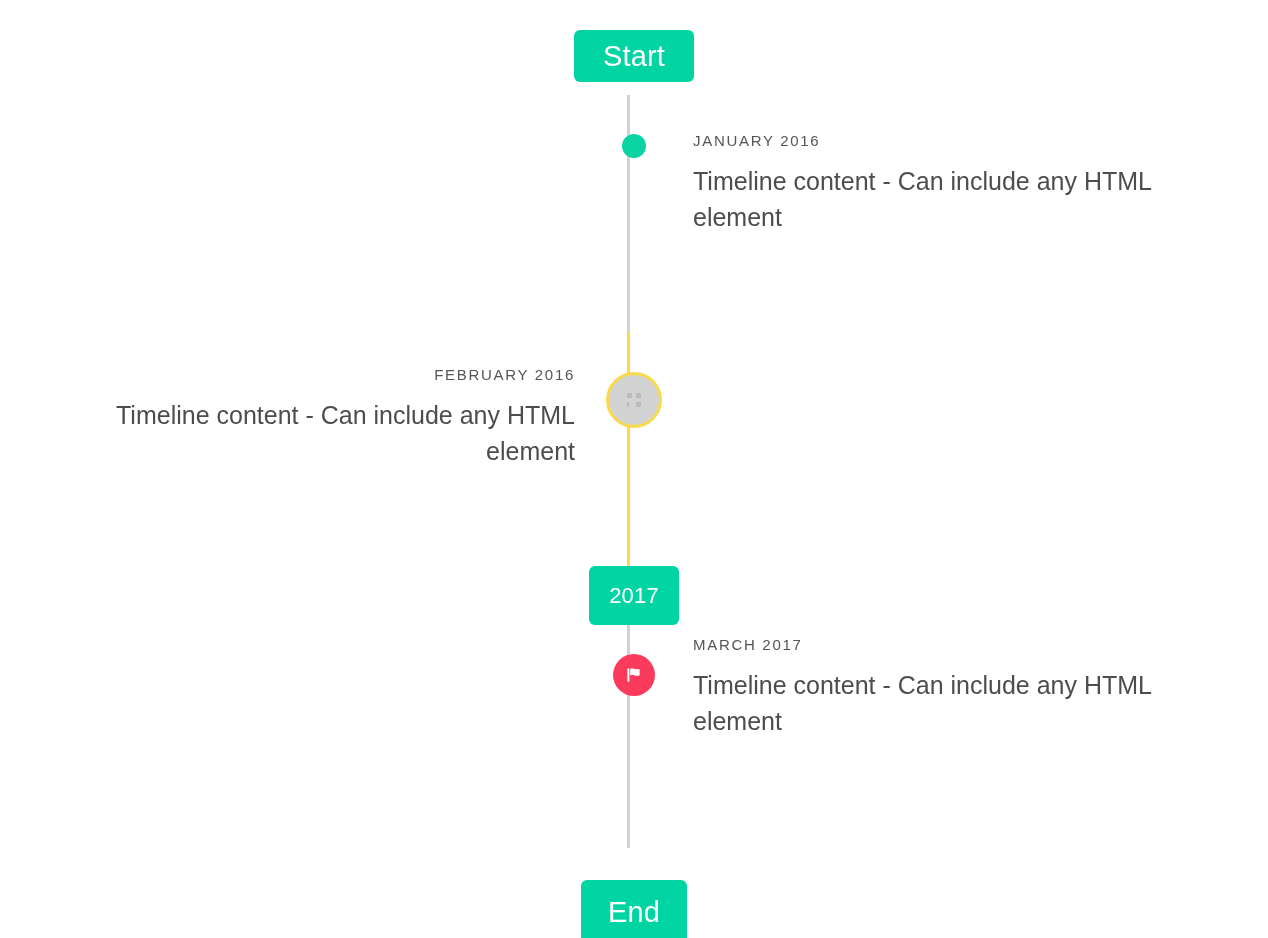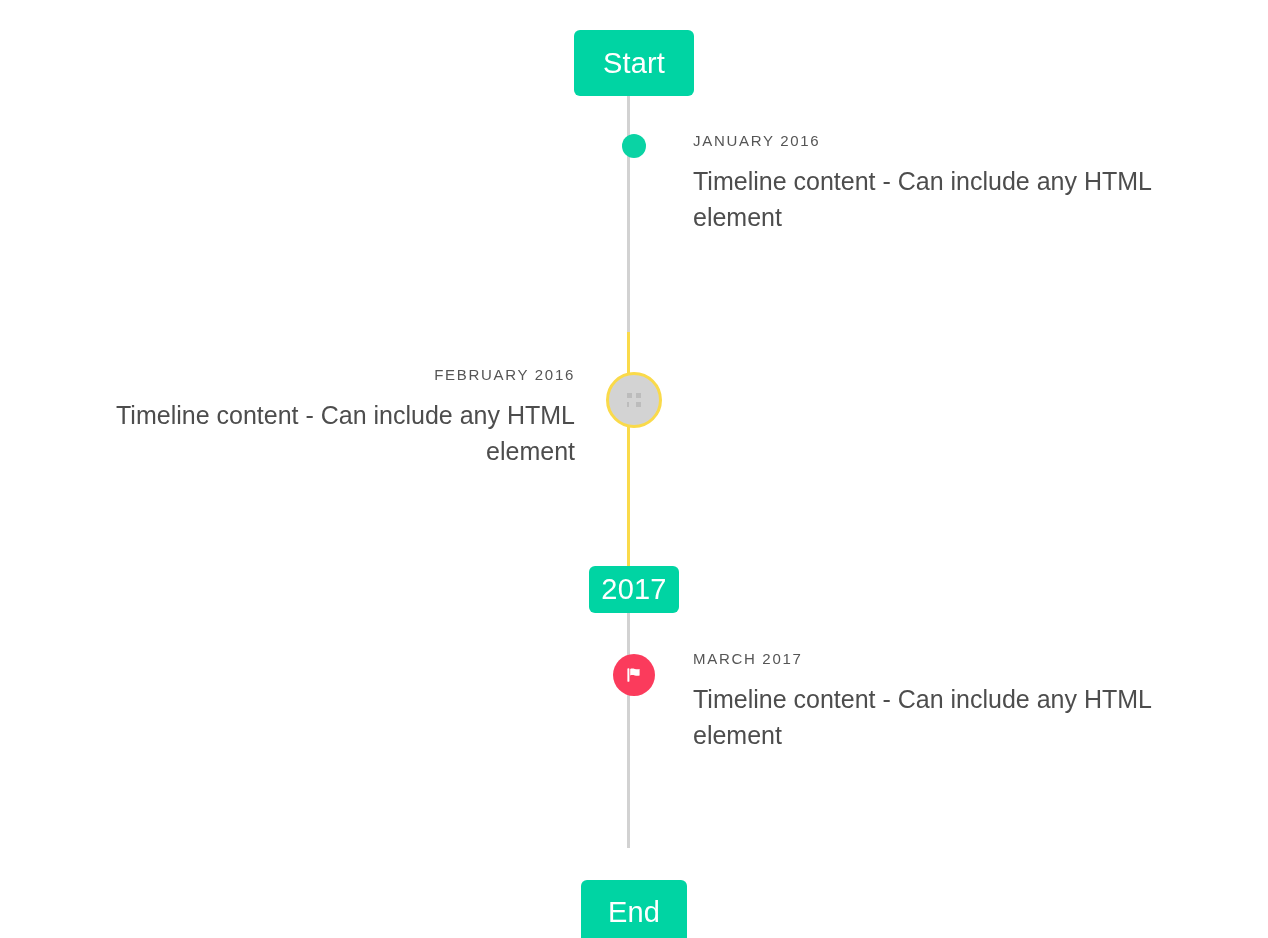--- a/index.html
+++ b/index.html
@@ -46,28 +46,28 @@
     display: flex;
     align-items: center;
     justify-content: center;
     font-weight: 400;
     letter-spacing: .2px;
     z-index: 4;
   }
   .cap-start {
     top: 30px;
     width: 120px;
-    height: 66px;
+    height: 52px;
     font-size: 29px;
   }
   .cap-mid {
     top: 566px;
     width: 90px;
-    height: 47px;
-    font-size: 29px;
+    height: 59px;
+    font-size: 22px;
     justify-content: center;
   }
   .cap-end {
     top: 880px;
     width: 106px;
     height: 64px;
     font-size: 29px;
   }
 
   
@@ -189,21 +189,21 @@
       <rect x="10" y="1" width="5" height="5"></rect>
       <rect x="1" y="10" width="2" height="5"></rect>
       <rect x="10" y="10" width="5" height="5"></rect>
     </svg>
   </div>
 
   <div class="cap cap-mid">
     <span>2017</span>
   </div>
 
-  <div class="event event-right" style="top:650px;">
+  <div class="event event-right" style="top:636px;">
     <div class="side side-spacer"></div>
     <div class="side side-right">
       <p class="ev-date">MARCH 2017</p>
       <p class="ev-body">Timeline content - Can include any HTML element</p>
     </div>
   </div>
   <div class="marker marker-flag" style="top:654px;">
     <svg width="20" height="20" viewBox="0 0 20 20">
       <rect x="3.4" y="3.2" width="2" height="13.6" rx="0.9" fill="#ffffff"></rect>
       <path d="M6.2 4.0 C9.0 2.6 12.2 5.2 15.6 4.0 L15.6 10.4 C12.2 11.6 9.0 9.0 6.2 10.4 Z" fill="#ffffff"></path>

